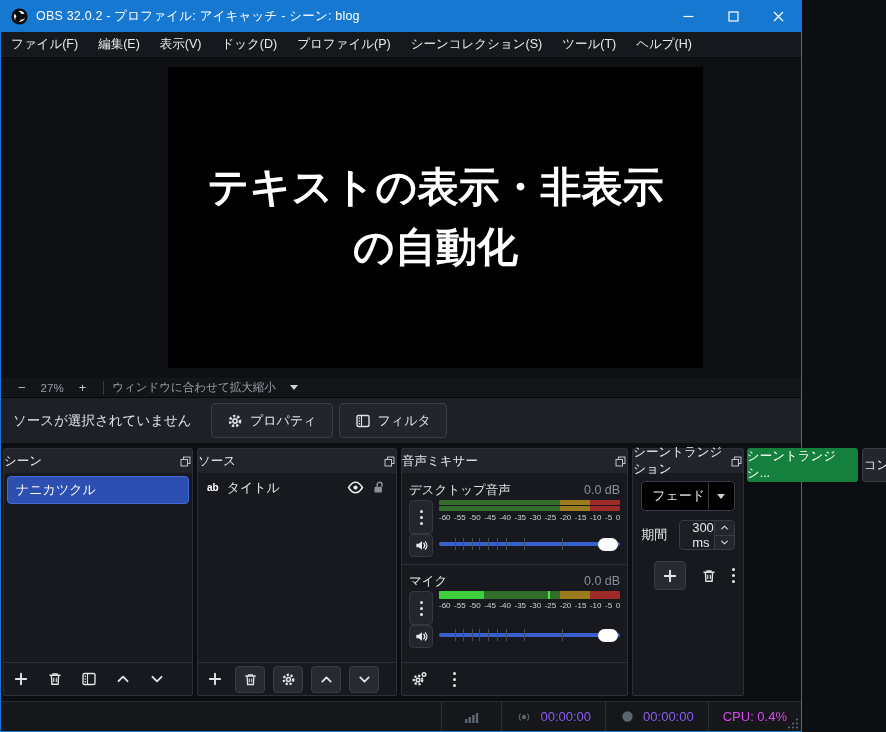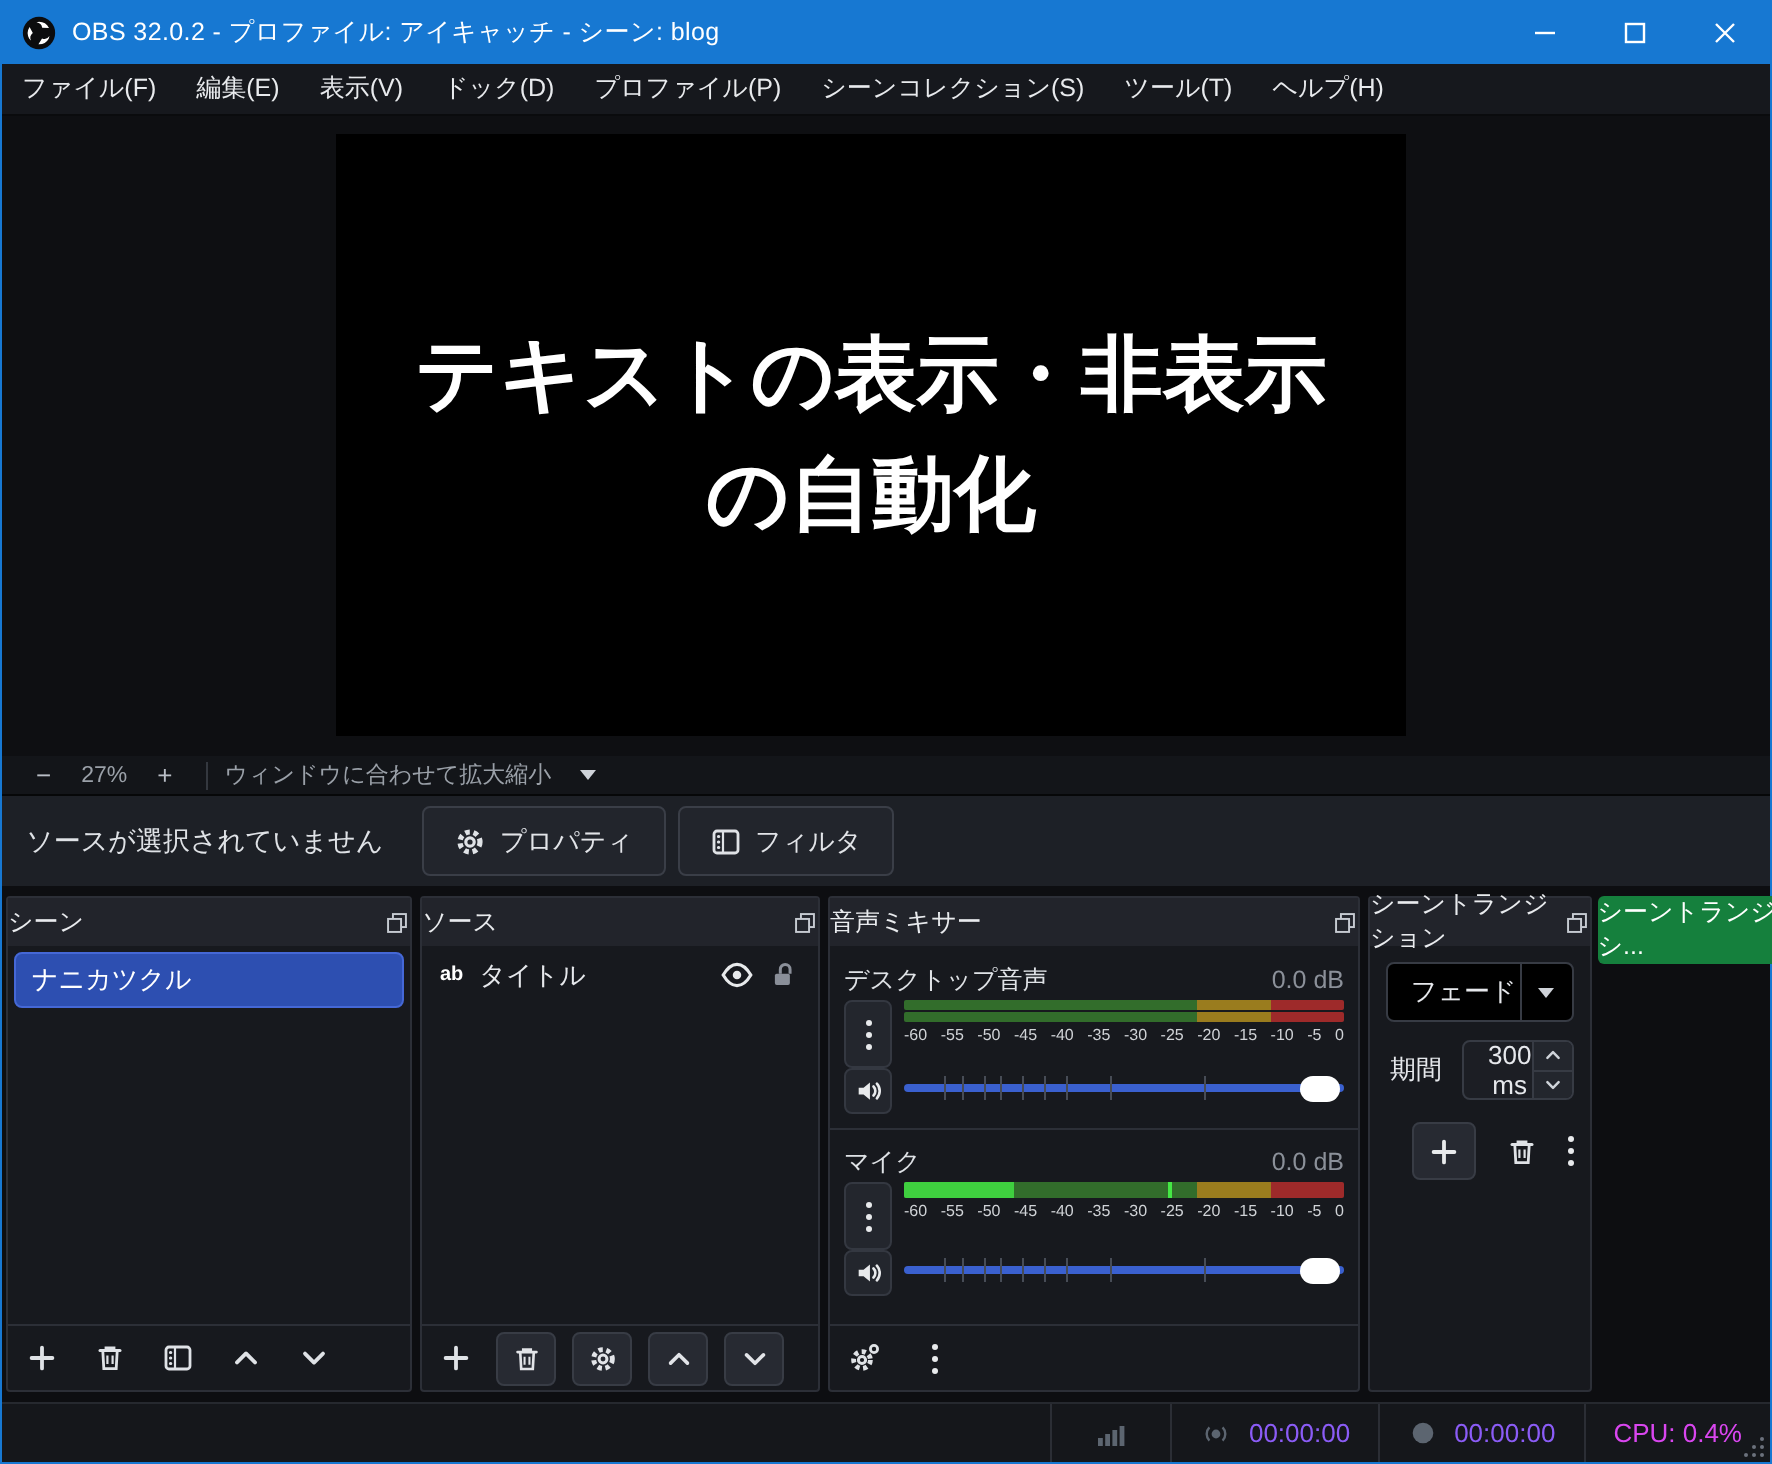--- a/index.html
+++ b/index.html
@@ -1,19 +1,19 @@
 <!DOCTYPE html>
 <html><head>
 <meta charset="utf-8">
 <style>
   * { box-sizing: border-box; margin: 0; padding: 0; }
   html,body { width: 886px; height: 732px; }
   body { font-family: "Liberation Sans", "DejaVu Sans", sans-serif; background:#0d0e11; overflow:hidden; }
   svg { display:block; }
-  .win { width:886px; height:732px; display:flex; flex-direction:column;
+  .win { width:802px; height:732px; display:flex; flex-direction:column;
          border-left:1px solid #1778d2; border-right:1px solid #1778d2; border-bottom:1px solid #1778d2; }
 
   
   .titlebar { height:32px; background:#1778d2; display:flex; align-items:center; color:#fff; flex:0 0 auto; }
   .titlebar .logo { margin:0 8px 0 10px; }
   .titlebar .title { font-size:12.5px; letter-spacing:.2px; }
   .titlebar .spacer { flex:1; }
   .winbtn { width:45px; height:32px; display:flex; align-items:center; justify-content:center; color:#fff; }
 
   
@@ -39,21 +39,21 @@
   .srcbar { height:45px; background:#1d2026; display:flex; align-items:center; padding:0 12px; flex:0 0 auto; }
   .srcbar .msg { color:#dfe2e6; font-size:13.5px; width:198px; }
   .srcbtn { height:35px; display:flex; align-items:center; gap:7px; padding:0 15px; margin-right:6px;
             border:1px solid #3a3e47; border-radius:4px; background:#22252c; color:#e2e4e8; font-size:13px; }
 
   
   .docks { flex:1; display:flex; gap:4px; padding:5px 2px; background:#0d0e11; }
   .dock { background:#17191e; border:1px solid #2c2f37; display:flex; flex-direction:column; border-radius:2px; }
   .dock-header { height:24px; background:#22242b; display:flex; align-items:center; justify-content:space-between;
                  padding:0 0; color:#e9ebee; font-size:12.5px; flex:0 0 auto; }
-  .dock-body { flex:1; overflow:hidden;text-align:center; }
+  .dock-body { flex:1; overflow:hidden; }
   .dock-toolbar { height:33px; border-top:1px solid #2c2f37; display:flex; align-items:center; padding:0 9px; color:#dfe2e6; flex:0 0 auto; }
   .col-scenes { width:203px; }
   .col-sources { width:200px; }
   .col-mixer { width:266px; }
   .col-right { flex:1; display:flex; flex-direction:row; gap:3px; }
   .col-right .dock { flex:1; }
 
   .scene-item { margin:3px; height:28px; border-radius:4px; background:#2d4fb1; border:1px solid #4568d6;
                 display:flex; align-items:center; padding:0 8px; color:#fff; font-size:13px; }
   .source-row { height:29px; display:flex; align-items:center; padding:0 9px; color:#e6e8ec; font-size:13px; gap:8px; }

